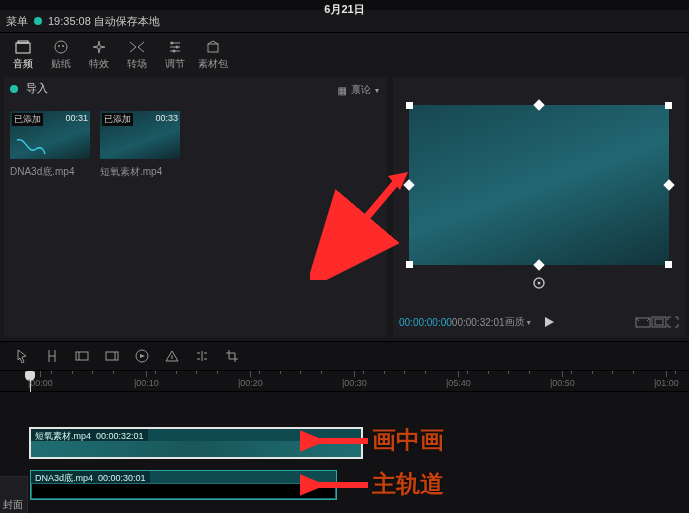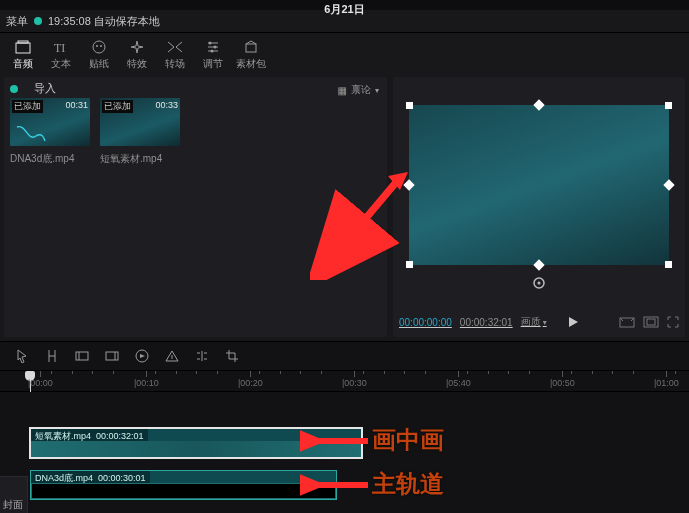--- a/index.html
+++ b/index.html
@@ -6,21 +6,21 @@
   .top-bar{height:18px;padding:2px 6px;display:flex;align-items:center;gap:6px;background:#18181b;border-bottom:1px solid #000;margin-top:10px;}
   .dot{width:8px;height:8px;border-radius:50%;background:#1fbfa8;}
   .top-title{position:absolute;left:0;right:0;top:2px;text-align:center;font-weight:bold;color:#e5e5e5;pointer-events:none;}
   .tool-tabs{display:flex;align-items:flex-start;padding:4px 4px 0 4px;gap:0;background:#18181b;}
   .tab{display:flex;flex-direction:column;align-items:center;width:38px;padding:2px 0 6px;color:#9a9a9a;cursor:pointer;}
   .tab.active{color:#e5e5e5;}
   .tab .ic{width:18px;height:16px;display:flex;align-items:center;justify-content:center;}
   .tab span.lbl{font-size:10px;margin-top:2px;}
   .upper{display:flex;gap:6px;padding:0 4px 4px 4px;background:#18181b;}
   .media-panel{flex:1;min-width:0;background:#1e1e22;border-radius:2px;padding:4px 6px 6px 6px;position:relative;height:250px;}
-  .imp-row{display:flex;align-items:center;gap:16px;margin-bottom:2px;}
+  .imp-row{display:flex;align-items:center;gap:8px;margin-bottom:15px;}
   .imp-dot{width:8px;height:8px;border-radius:50%;background:#1fbfa8;}
   .imp-btn{color:#c9c9c9;}
   .sort-box{position:absolute;right:8px;top:6px;font-size:10px;color:#9a9a9a;display:flex;align-items:center;gap:4px;}
   .sort-box .chev{font-size:8px;}
   .thumbs{display:flex;gap:10px;}
   .thumb{width:80px;}
   .thumb .pic{width:80px;height:48px;background:linear-gradient(160deg,#13343b 0%,#1a5a64 60%,#0f2a30 100%);position:relative;border-radius:1px;}
   .thumb .pic::after{content:"";position:absolute;inset:0;}
   .thumb .tag{position:absolute;left:2px;top:2px;background:#0a0a0a;color:#c9c9c9;font-size:9px;padding:0 2px;}
   .thumb .dur{position:absolute;right:2px;top:2px;color:#e5e5e5;font-size:9px;}
@@ -29,21 +29,21 @@
   .player-panel{width:280px;background:#1e1e22;border-radius:2px;padding:4px 6px 6px 6px;display:flex;flex-direction:column;}
   .player-title{font-size:11px;color:#c9c9c9;margin-bottom:4px;}
   .viewport-wrap{flex:1;display:flex;align-items:center;justify-content:center;}
   .viewport{position:relative;width:260px;height:160px;background:linear-gradient(160deg,#174750 0%,#216772 50%,#12343b 100%);}
   .vp-handle{position:absolute;width:7px;height:7px;background:#fff;}
   .h-tl{left:-3px;top:-3px;} .h-tr{right:-3px;top:-3px;} .h-bl{left:-3px;bottom:-3px;} .h-br{right:-3px;bottom:-3px;}
   .vp-dia{position:absolute;width:8px;height:8px;background:#fff;transform:rotate(45deg);}
   .d-t{left:50%;top:-4px;margin-left:-4px;} .d-b{left:50%;bottom:-4px;margin-left:-4px;}
   .d-l{top:50%;left:-4px;margin-top:-4px;} .d-r{top:50%;right:-4px;margin-top:-4px;}
   .vp-center{position:absolute;left:50%;top:100%;margin-top:12px;margin-left:-6px;width:12px;height:12px;}
-  .player-ctrl{display:flex;align-items:center;gap:8px;margin-top:24px;padding:2px 0;text-decoration:underline;}
+  .player-ctrl{display:flex;align-items:center;margin-top:24px;padding:2px 0;}
   .tc{font-size:10px;}
   .tc.cur{color:#2aa7c9;}
   .tc.tot{color:#8f8f8f;}
   .ratio{font-size:10px;color:#8f8f8f;display:flex;align-items:center;gap:2px;}
   .play-ic{margin-left:12px;cursor:pointer;}
   .spacer{flex:1;}
   .pc-ic{opacity:.7;cursor:pointer;}
   
   .tl-toolbar{display:flex;align-items:center;gap:14px;padding:6px 14px;background:#121214;border-top:1px solid #000;border-bottom:1px solid #000;}
   .tl-toolbar .tb{width:16px;height:16px;display:flex;align-items:center;justify-content:center;color:#9a9a9a;cursor:pointer;}
@@ -84,28 +84,20 @@
     <div class="ic">
         <svg width="16" height="14" viewBox="0 0 16 14">
           <rect x="1" y="3" width="14" height="10" fill="none" stroke="#e5e5e5"></rect>
           <rect x="3" y="1" width="10" height="2" fill="none" stroke="#e5e5e5"></rect>
         </svg>
       </div>
     <span class="lbl">音频</span>
   </div>
   <div class="tab">
     <div class="ic">
-        <svg width="16" height="14">
-          <text x="1" y="12" font-size="12" fill="#9a9a9a" font-family="serif">TI</text>
-        </svg>
-      </div>
-    <span class="lbl">文本</span>
-  </div>
-  <div class="tab">
-    <div class="ic">
         <svg width="14" height="14">
           <circle cx="7" cy="7" r="6" fill="none" stroke="#9a9a9a"></circle>
           <circle cx="5" cy="6" r="1" fill="#9a9a9a"></circle>
           <circle cx="9" cy="6" r="1" fill="#9a9a9a"></circle>
         </svg>
       </div>
     <span class="lbl">贴纸</span>
   </div>
   <div class="tab">
     <div class="ic">

